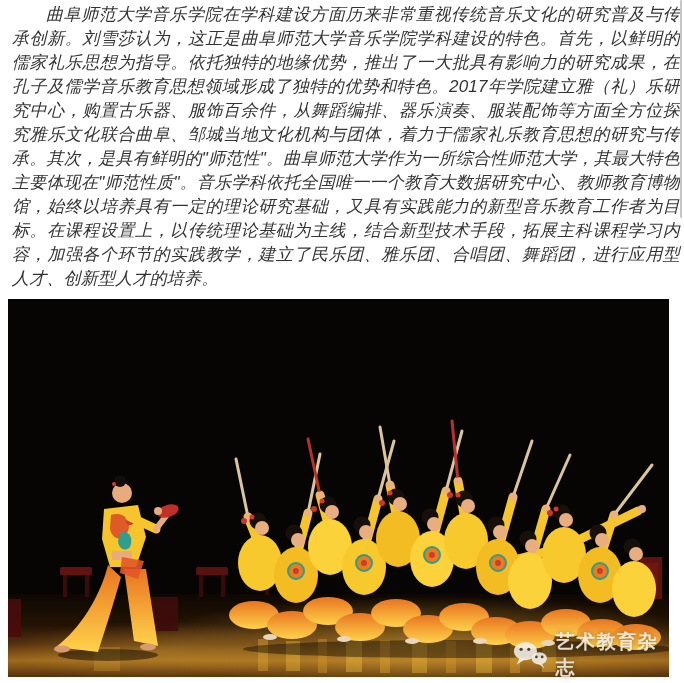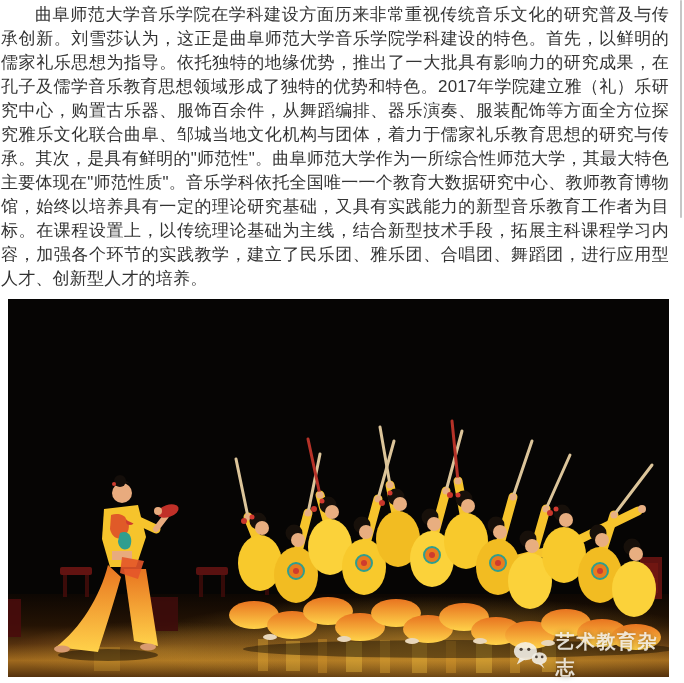--- a/index.html
+++ b/index.html
@@ -1,20 +1,20 @@
 <!DOCTYPE html>
 <html><head>
 <meta charset="utf-8">
 <style>
   html,body{margin:0;padding:0;background:#ffffff;}
   body{
     width:684px;height:683px;position:relative;overflow:hidden;
     font-family:"Liberation Sans","DejaVu Sans",sans-serif;
   }
-  .article{padding:3px 8px 0 1px;}
+  .article{padding:3px 8px 0 12px;font-style:italic;}
   .body-text{
     margin:0;width:668px;
     font-size:17px;line-height:24px;color:#333333;
     text-align:justify;text-indent:2em;
     letter-spacing:0.2px;
   }
   .photo-figure{margin:8px 0 0 8px;width:665px;position:relative;}
   .stage-scene{display:block;}
   .watermark{
     position:absolute;left:505px;top:330px;

